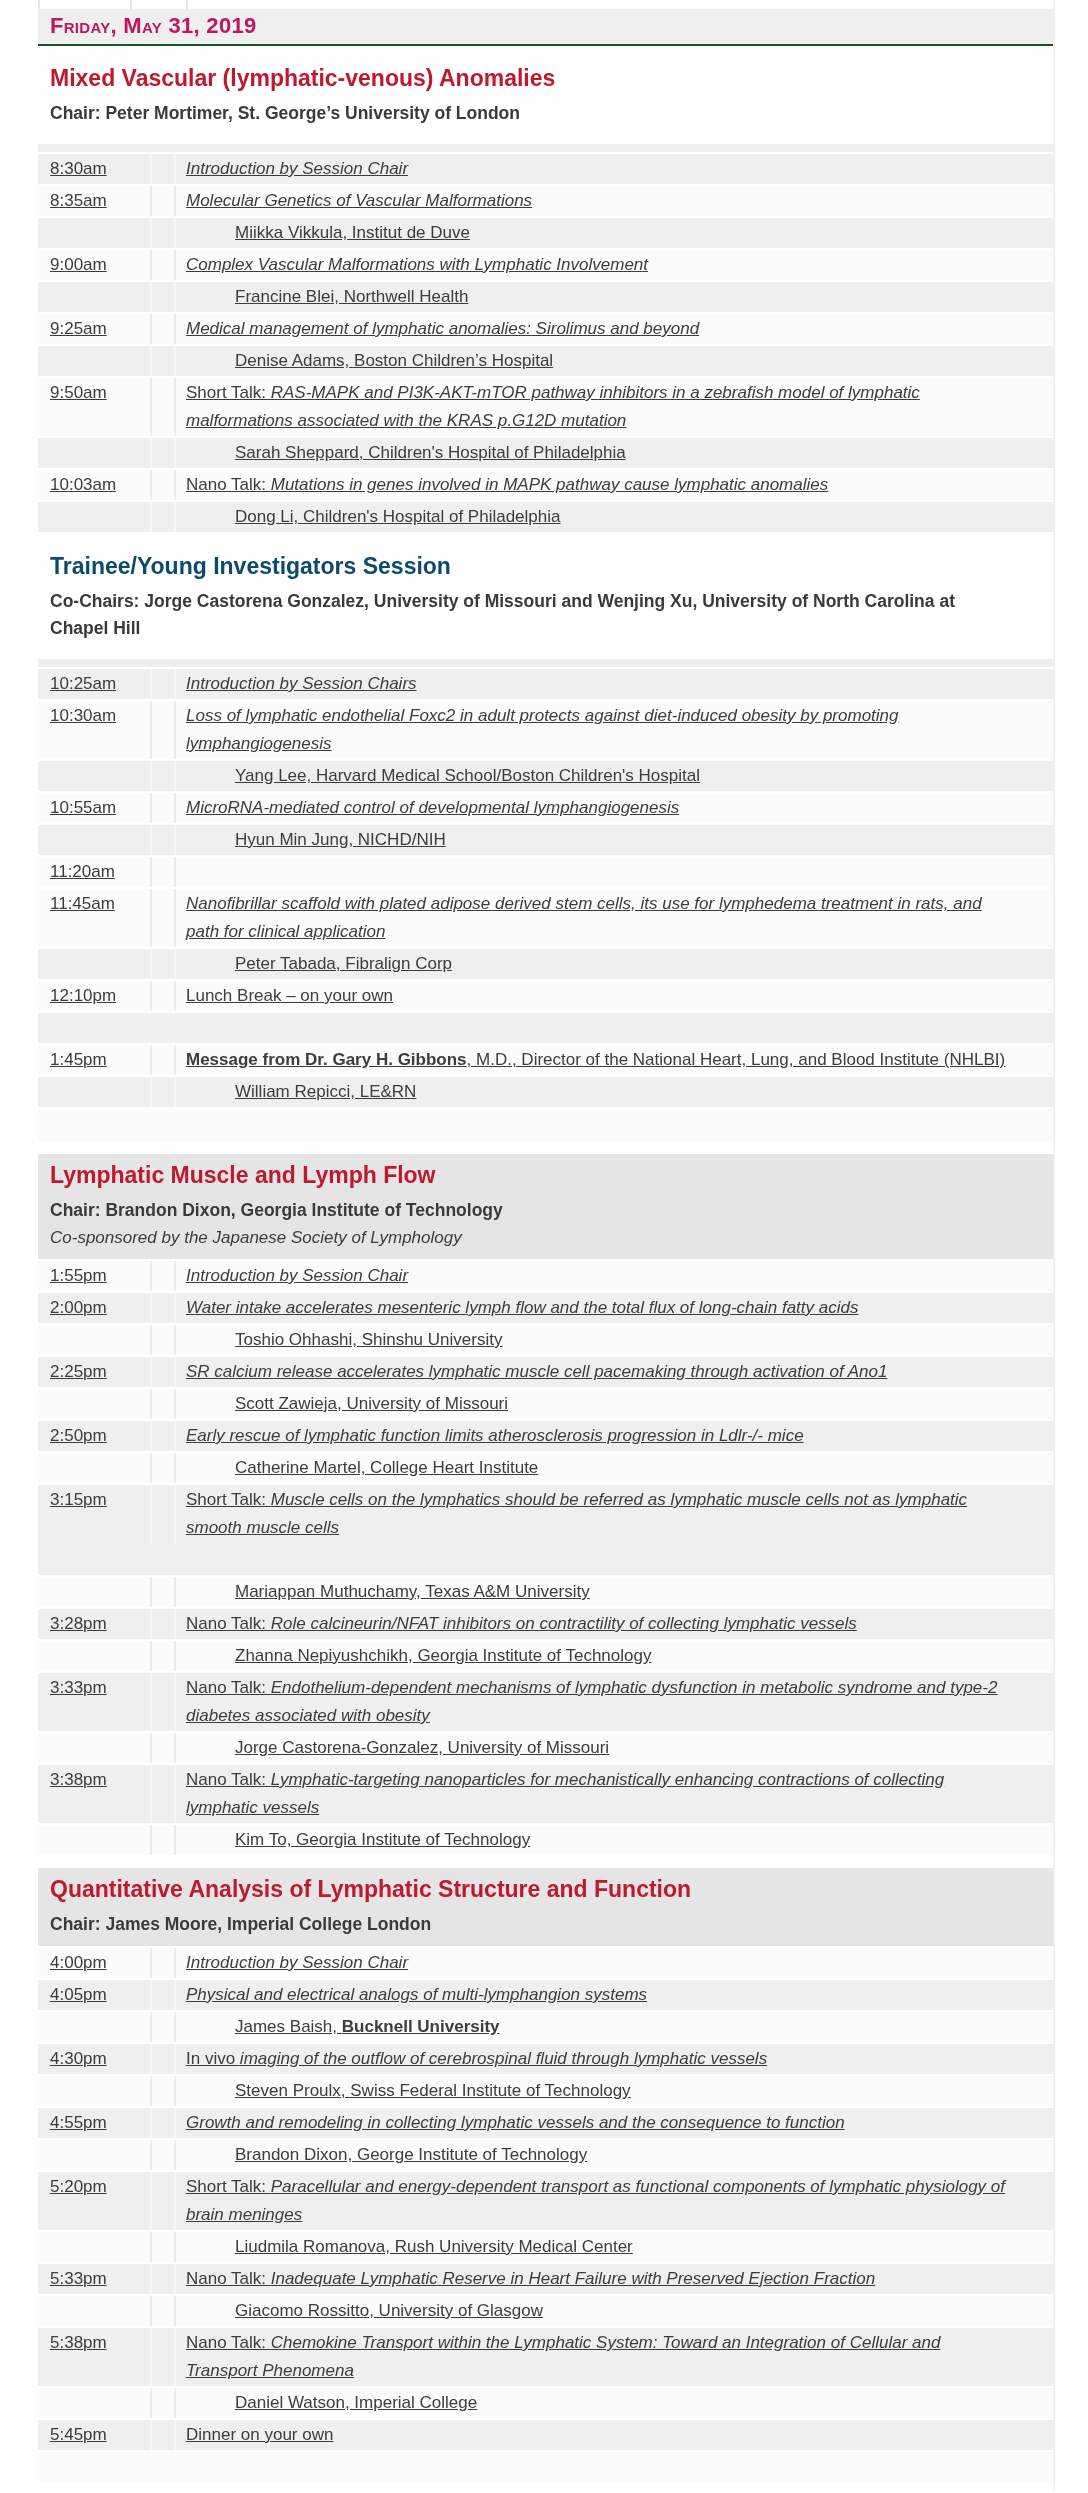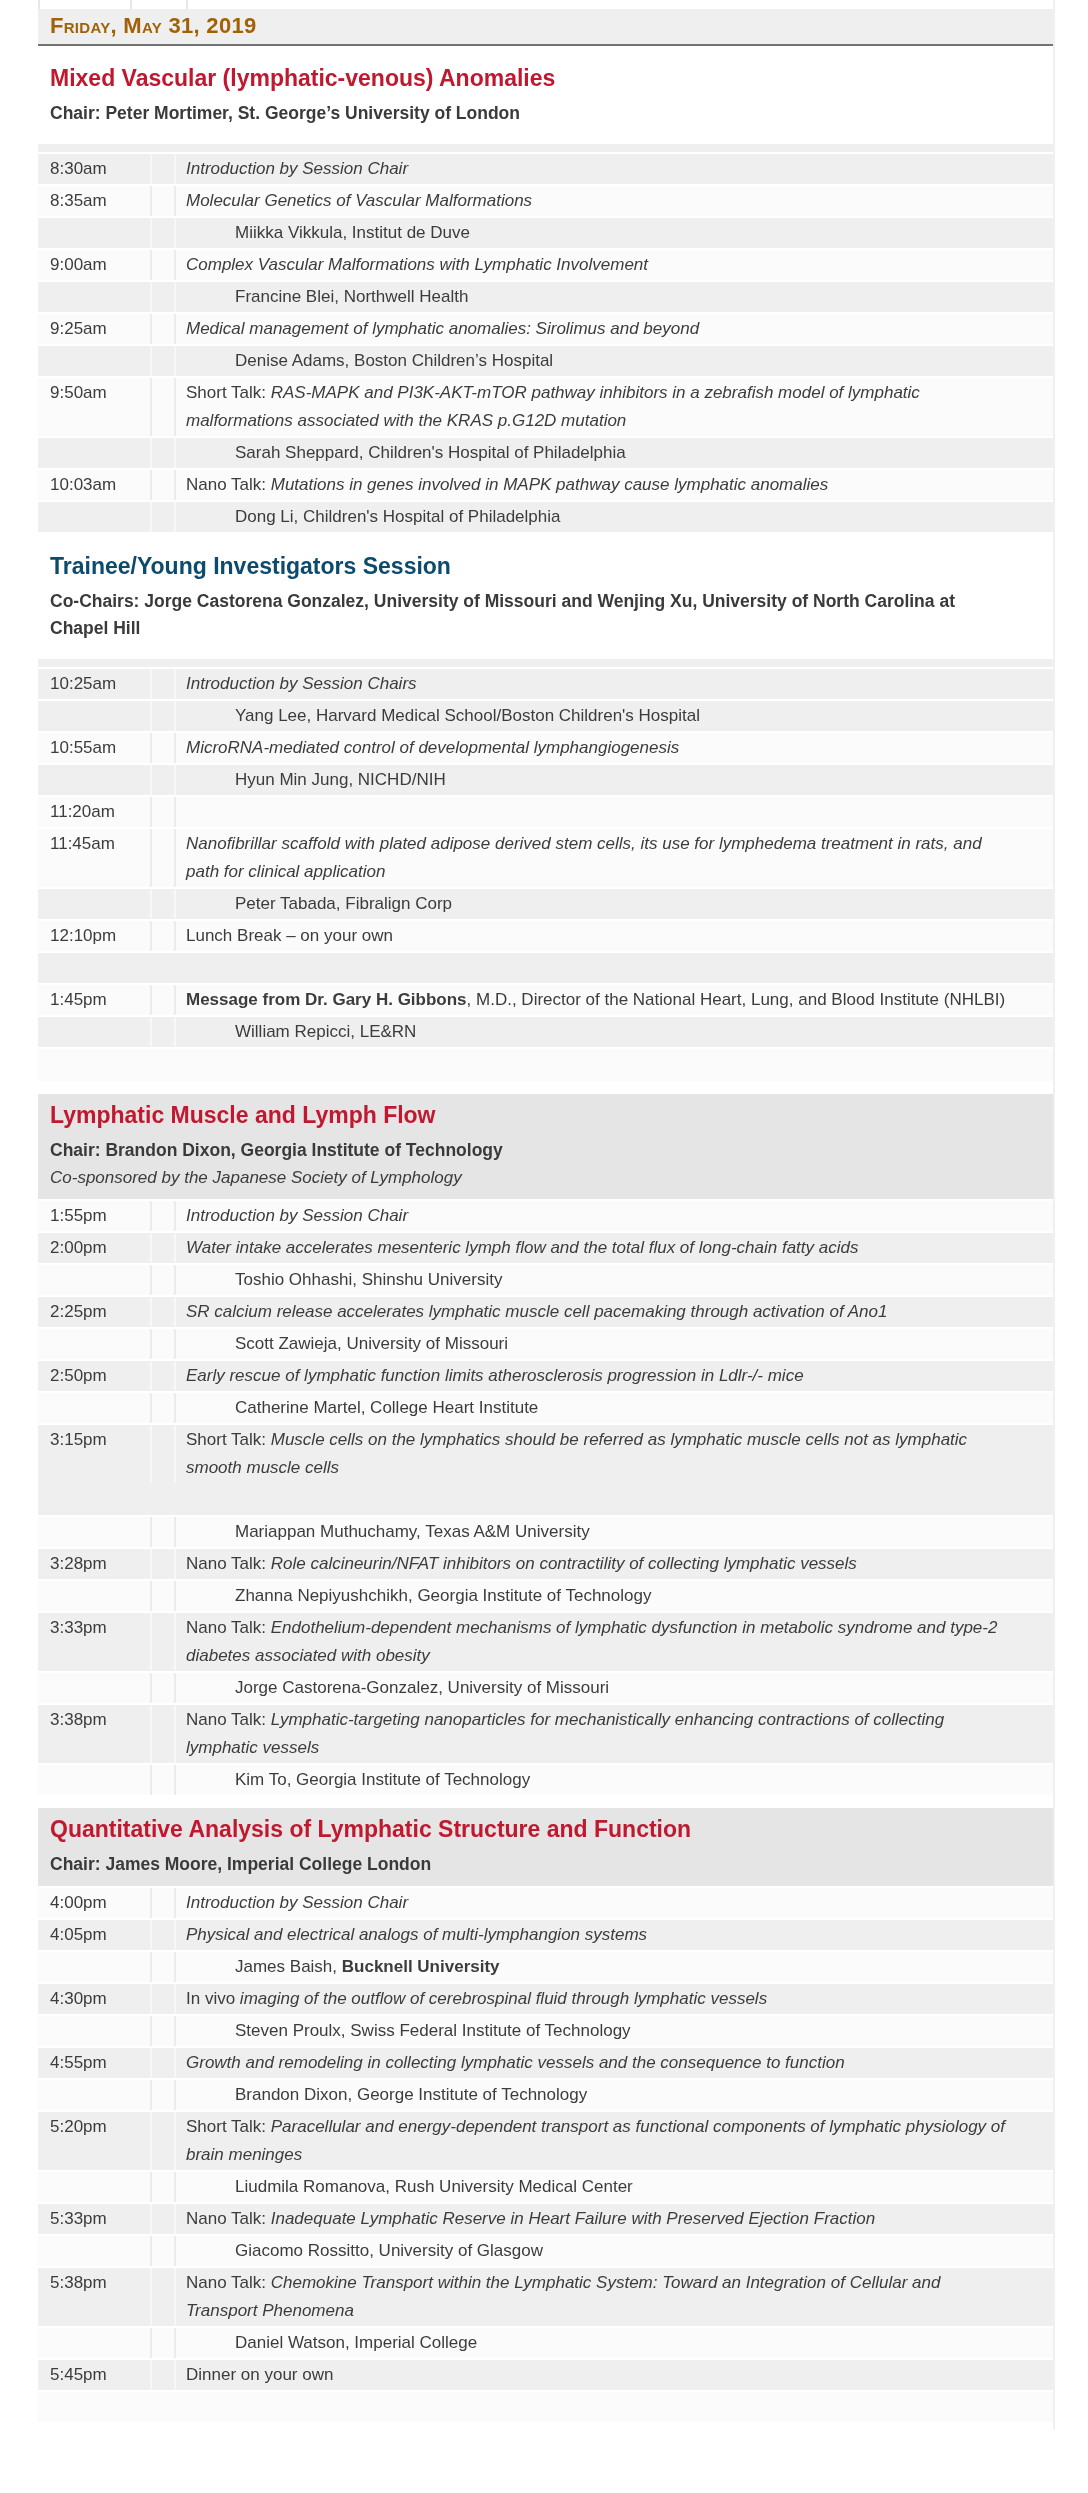--- a/index.html
+++ b/index.html
@@ -11,38 +11,38 @@
   }
   .page { position:relative; padding:0 34px 6px 38px; box-sizing:border-box; width:1088px; }
   .page-right-line { position:absolute; top:0; bottom:0; left:1053px; width:2px; background:#f0f0f0; }
 
   
   .frag { position:relative; height:9px; background:#fff; }
   .frag .vline { position:absolute; top:0; bottom:0; width:2px; background:#e7e7e7; }
 
   
   .date-row {
-    background:#efefef; border-bottom:2px solid #737373;
+    background:#efefef; border-bottom:2px solid #14532d;
     font-variant:small-caps; font-weight:700; font-size:22px; letter-spacing:.3px;
-    color:#a16207; padding:4px 0 5px 12px; line-height:26px;
+    color:#be185d; padding:4px 0 5px 12px; line-height:26px;
   }
 
   
   .session { margin-top:11px; }
   .hdr { padding:6px 40px 8px 12px; }
   .hdr.gray { background:#e5e5e5; border-bottom:2px solid #fff; }
   .session-title { margin:0 0 7px 0; font-size:23px; line-height:30px; font-weight:700; }
   .chairs { margin:0; font-size:17.5px; font-weight:700; line-height:27px; color:#3a3a3a; }
   .note { margin:1px 0 0 0; font-size:17px; font-style:italic; line-height:26px; }
 
   
   .rows { margin-top:9px; }
   .hdr.gray + .rows { margin-top:0; }
   .spacer { height:8px; background:#efefef; border-bottom:2px solid #fff; }
-  .row { display:flex; border-bottom:2px solid #fff; font-size:17px; line-height:28px; }
+  .row { display:flex; border-bottom:2px solid #fff; font-size:17px; line-height:28px;text-decoration:underline; }
   .row.g { background:#efefef; }
   .row.w { background:#fbfbfb; }
   .row .c1 { flex:none; width:112px; box-sizing:border-box; padding:1px 0 1px 12px; }
   .row .c2 { flex:none; width:22px; }
   .row.w .c2 { border-left:2px solid #ebebeb; border-right:2px solid #ebebeb; }
   .row.g .c2 { border-left:2px solid #f7f7f7; border-right:2px solid #f7f7f7; }
   .row .c3 { flex:1; box-sizing:border-box; padding:1px 44px 1px 10px; }
   .row .c3.speaker { padding-left:59px; }
   .blank { border-bottom:2px solid #fff; }
   .blank.g { background:#efefef; }
@@ -133,20 +133,25 @@
           <h2 class="session-title" style="color: #0c4a6e;">Trainee/Young Investigators Session</h2>
           <p class="chairs">Co-Chairs: Jorge Castorena Gonzalez, University of Missouri and Wenjing Xu, University of North Carolina at Chapel Hill</p>
         </div>
         <div class="rows">
           <div class="spacer"></div>
           <div class="row g">
             <div class="c1">10:25am</div>
             <div class="c2"></div>
             <div class="c3"><span class="seg-i">Introduction by Session Chairs</span></div>
           </div>
+          <div class="row w">
+            <div class="c1">10:30am</div>
+            <div class="c2"></div>
+            <div class="c3"><span class="seg-i">Loss of lymphatic endothelial Foxc2 in adult protects against diet-induced obesity by promoting lymphangiogenesis</span></div>
+          </div>
           <div class="row g">
             <div class="c1"></div>
             <div class="c2"></div>
             <div class="c3 speaker"><span class="seg-r">Yang Lee, Harvard Medical School/Boston Children's Hospital</span></div>
           </div>
           <div class="row w">
             <div class="c1">10:55am</div>
             <div class="c2"></div>
             <div class="c3"><span class="seg-i">MicroRNA-mediated control of developmental lymphangiogenesis</span></div>
           </div>

